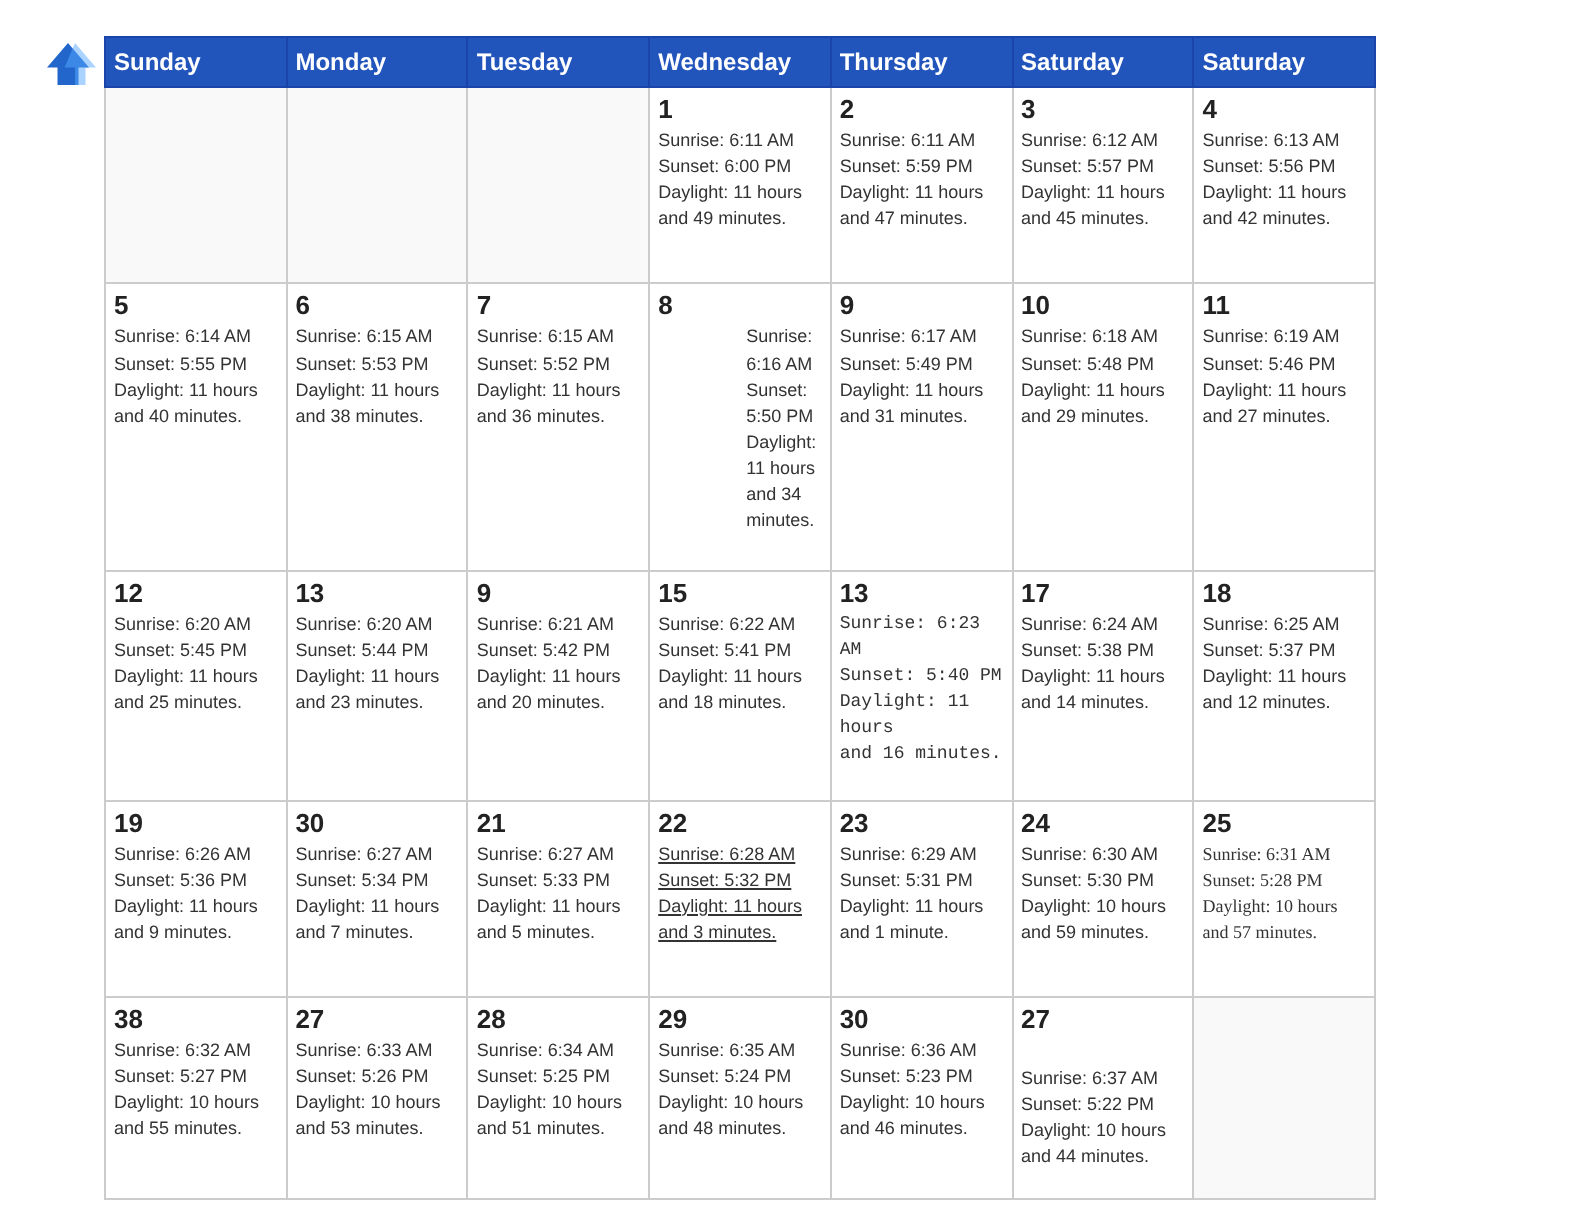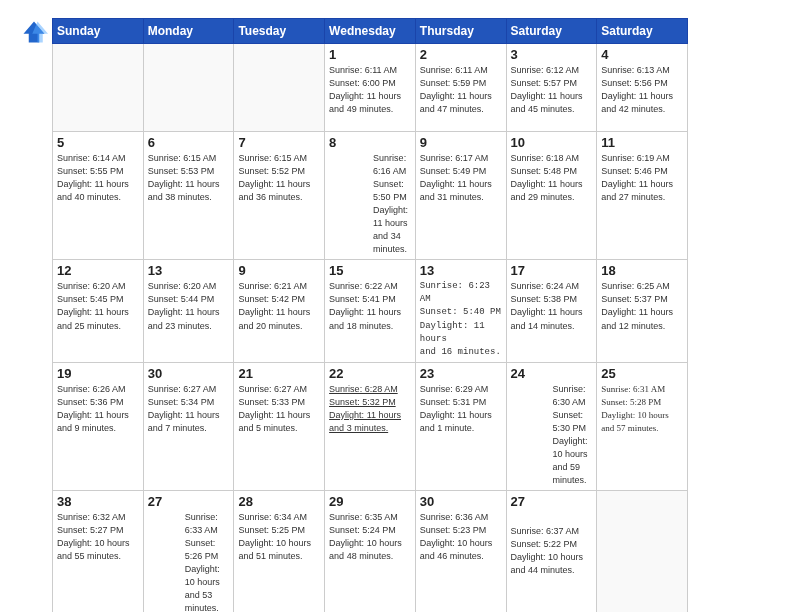--- a/index.html
+++ b/index.html
@@ -299,21 +299,21 @@
           </td>
           <td>
             <span class="day-number">23</span>
             <div class="day-info" style="white-space: pre-line;">Sunrise: 6:29 AM
 Sunset: 5:31 PM
 Daylight: 11 hours
 and 1 minute.</div>
           </td>
           <td>
             <span class="day-number">24</span>
-            <div class="day-info" style="white-space: pre-line; margin-left: 42px;">Sunrise: 6:30 AM
+            <div class="day-info" style="white-space: pre-line;">Sunrise: 6:30 AM
 Sunset: 5:30 PM
 Daylight: 10 hours
 and 59 minutes.</div>
           </td>
           <td>
             <span class="day-number">25</span>
             <div class="day-info" style="white-space: pre-line; font-family: Liberation Serif, serif;">Sunrise: 6:31 AM
 Sunset: 5:28 PM
 Daylight: 10 hours
 and 57 minutes.</div>
@@ -322,21 +322,21 @@
         <tr>
           <td>
             <span class="day-number">38</span>
             <div class="day-info" style="white-space: pre-line;">Sunrise: 6:32 AM
 Sunset: 5:27 PM
 Daylight: 10 hours
 and 55 minutes.</div>
           </td>
           <td>
             <span class="day-number">27</span>
-            <div class="day-info" style="white-space: pre-line; margin-left: 37px;">Sunrise: 6:33 AM
+            <div class="day-info" style="white-space: pre-line;">Sunrise: 6:33 AM
 Sunset: 5:26 PM
 Daylight: 10 hours
 and 53 minutes.</div>
           </td>
           <td>
             <span class="day-number">28</span>
             <div class="day-info" style="white-space: pre-line;">Sunrise: 6:34 AM
 Sunset: 5:25 PM
 Daylight: 10 hours
 and 51 minutes.</div>

